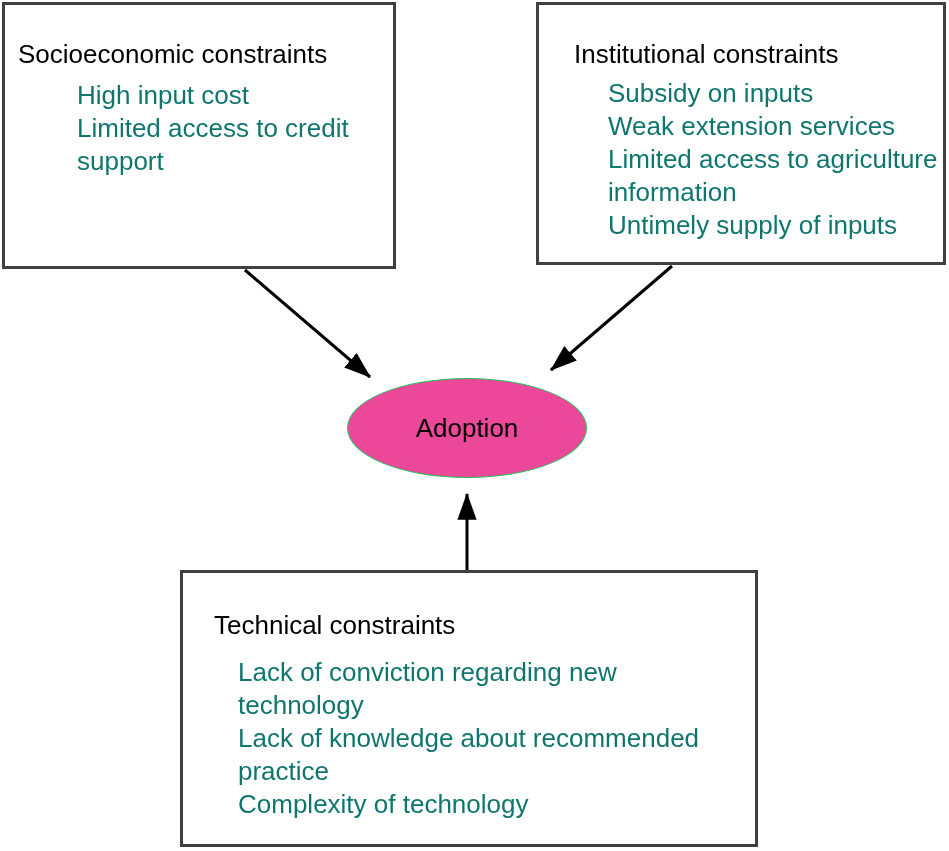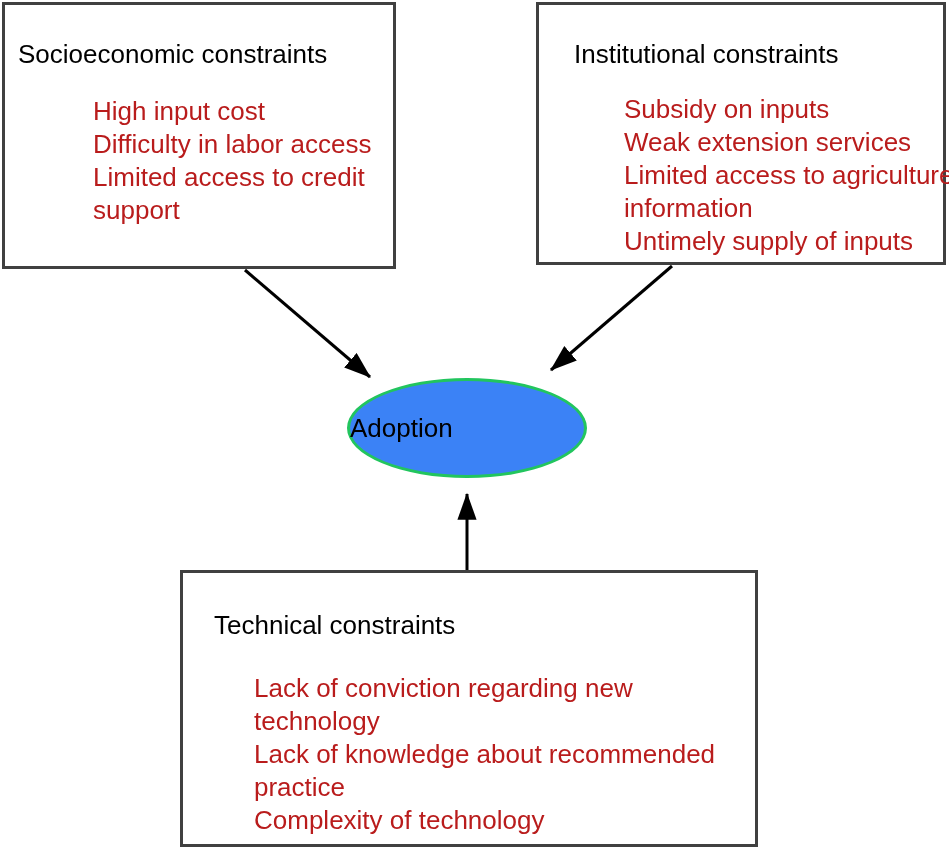--- a/index.html
+++ b/index.html
@@ -53,51 +53,51 @@
   }
   .box-heading {
     position: absolute;
     font-size: 26px;
     line-height: 33px;
     white-space: nowrap;
     color: #000000;
   }
   .box-list {
     position: absolute;
-    margin: 16px;
+    margin: 0;
     padding: 0;
     list-style: none;
     font-size: 26px;
     line-height: 33px;
-    color: #b91c1c;
+    color: #0f766e;
   }
   .box-list li {
     margin: 0;
     padding: 0;
   }
   #box-socioeconomic .box-heading { left: 13px; top: 33px; }
   #box-socioeconomic .box-list    { left: 72px; top: 74px; width: 310px; }
   #box-institutional .box-heading { left: 35px; top: 33px; }
   #box-institutional .box-list    { left: 69px; top: 72px; width: 330px; }
   #box-technical .box-heading     { left: 31px; top: 36px; }
   #box-technical .box-list        { left: 55px; top: 83px; width: 510px; }
 
   #node-adoption {
     position: absolute;
     left: 347px;
     top: 378px;
     width: 240px;
     height: 100px;
     box-sizing: border-box;
-    border: 3px solid #22c55e;
+    border: 1px solid #22c55e;
     border-radius: 50%;
-    background: #3b82f6;
+    background: #ec4899;
     display: flex;
     align-items: center;
-    justify-content: flex-start;
+    justify-content: center;
   }
   #node-adoption .ellipse-label {
     font-size: 26px;
     line-height: 30px;
     color: #000000;
     white-space: nowrap;
   }
 </style>
 </head>
 <body>
@@ -112,21 +112,20 @@
     </defs>
     <line x1="245" y1="270" x2="370" y2="377" stroke="#000000" stroke-width="3" marker-end="url(#arrowhead)"></line>
     <line x1="672" y1="266" x2="551" y2="370" stroke="#000000" stroke-width="3" marker-end="url(#arrowhead)"></line>
     <line x1="467" y1="570" x2="467" y2="494" stroke="#000000" stroke-width="3" marker-end="url(#arrowhead)"></line>
   </svg>
 
   <div class="node-box" id="box-socioeconomic">
     <div class="box-heading">Socioeconomic constraints</div>
     <ul class="box-list">
       <li>High input cost</li>
-      <li>Difficulty in labor access</li>
       <li>Limited access to credit support</li>
     </ul>
   </div>
 
   <div class="node-box" id="box-institutional">
     <div class="box-heading">Institutional constraints</div>
     <ul class="box-list">
       <li>Subsidy on inputs</li>
       <li>Weak extension services</li>
       <li>Limited access to agriculture information</li>

